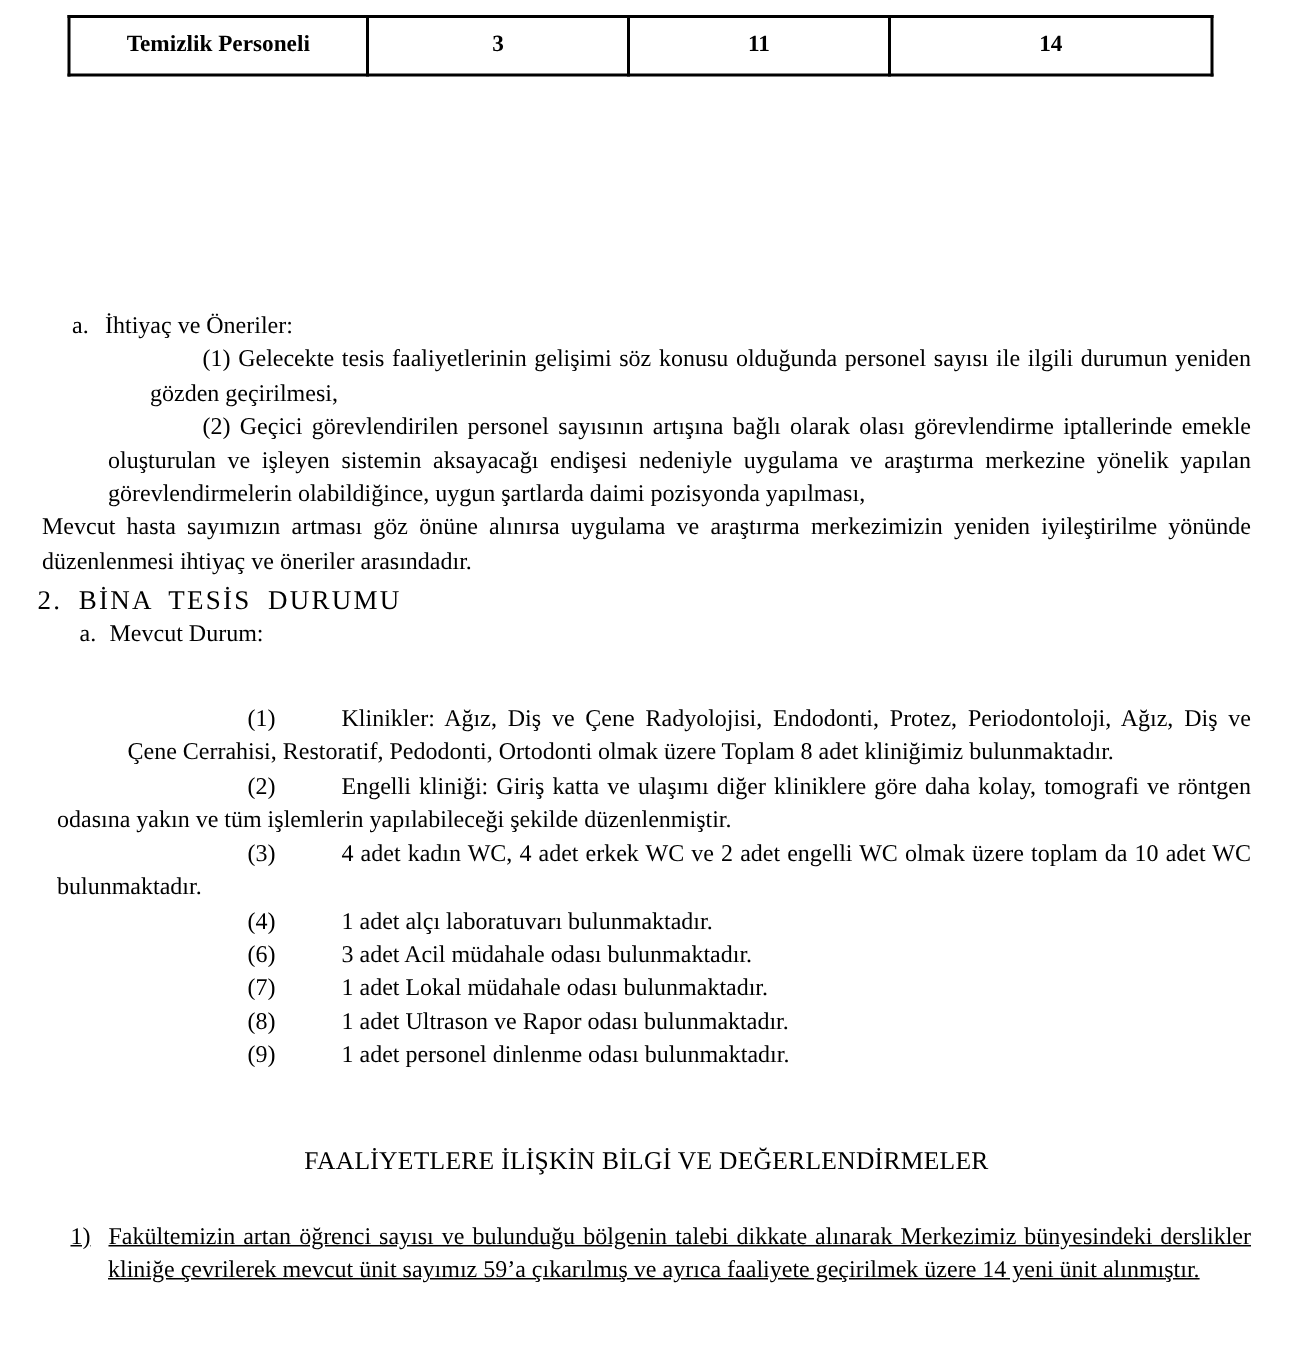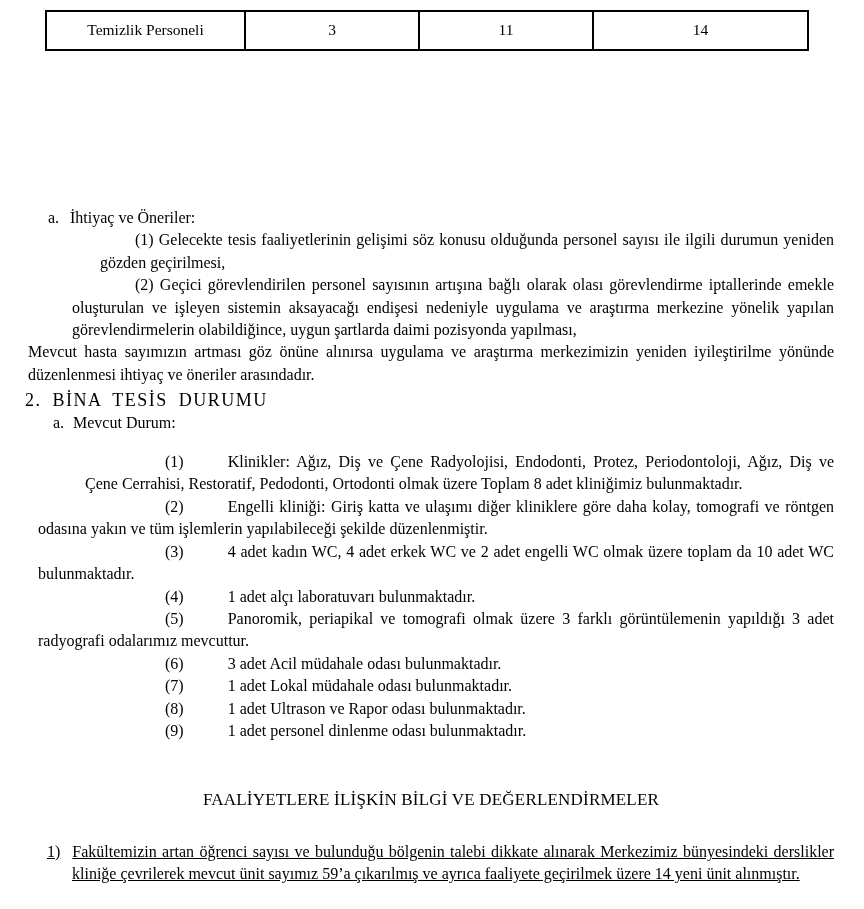--- a/index.html
+++ b/index.html
@@ -14,20 +14,21 @@
   }
   .page { position: relative; width: 864px; height: 909px; overflow: hidden; background: #fff; }
 
   
   table.personnel { border-collapse: collapse; table-layout: fixed; margin: 10px 0 0 45px; }
   table.personnel td {
     border: 2px solid #000;
     height: 39px; padding: 0;
     text-align: center; vertical-align: middle;
     font-size: 15.5px;
+    font-weight: bold;
   }
   td.w1 { width: 199px; }
   td.w2 { width: 174px; border-right: none; }
   td.w3 { width: 174px; border-left: none; }
   td.w4 { width: 215px; margin-top: 45px; }
 
   
   .content { padding: 0 30px 0 28px; }
   p { margin: 0; }
 
@@ -43,21 +44,21 @@
     margin: 3px 0 0 -3px;
     font-size: 18px;
     letter-spacing: 1.5px; word-spacing: 5px;
     font-weight: normal;
   }
   .mevcut-sub { margin-left: 25px; }
 
   .b-item { text-align: justify; }
   .b-item.c85 { margin-left: 57px; text-indent: 80px; }
   .b-item.c38 { margin-left: 10px; text-indent: 127px; }
-  .b-item.first { margin-top: 17px; }
+  .b-item.first { margin-top: 35px; }
   .tab { display: inline-block; width: 44px; }
   .tab-sm { display: inline-block; width: 12px; }
 
   .activities-heading {
     margin: 47px 0 0 0;
     text-align: center;
     font-size: 17px;
     letter-spacing: 0.2px;
     font-weight: normal;
   }
@@ -94,21 +95,20 @@
     <p class="mevcut-sub"><span class="marker-a2">a.</span><span>Mevcut Durum:</span></p>
 
     <p class="b-item c85 first"><span>(1)</span><span class="tab"></span><span>Klinikler: Ağız, Diş ve Çene Radyolojisi, Endodonti, Protez, Periodontoloji, Ağız, Diş ve Çene Cerrahisi, Restoratif, Pedodonti, Ortodonti olmak üzere Toplam 8 adet kliniğimiz bulunmaktadır.</span></p>
 
     <p class="b-item c38"><span>(2)</span><span class="tab"></span><span>Engelli kliniği: Giriş katta ve ulaşımı diğer kliniklere göre daha kolay, tomografi ve röntgen odasına yakın ve tüm işlemlerin yapılabileceği şekilde düzenlenmiştir.</span></p>
 
     <p class="b-item c38"><span>(3)</span><span class="tab"></span><span>4 adet kadın WC, 4 adet erkek WC ve 2 adet engelli WC olmak üzere toplam da 10 adet WC bulunmaktadır.</span></p>
 
     <p class="b-item c38"><span>(4)</span><span class="tab"></span><span>1 adet alçı laboratuvarı bulunmaktadır.</span></p>
 
-    <p class="b-item c38"><span>(5)</span><span class="tab"></span><span>Panoromik, periapikal ve tomografi olmak üzere 3 farklı görüntülemenin yapıldığı 3 adet radyografi odalarımız mevcuttur.</span></p>
 
     <p class="b-item c38"><span>(6)</span><span class="tab"></span><span>3 adet Acil müdahale odası bulunmaktadır.</span></p>
 
     <p class="b-item c38"><span>(7)</span><span class="tab"></span><span>1 adet Lokal müdahale odası bulunmaktadır.</span></p>
 
     <p class="b-item c38"><span>(8)</span><span class="tab"></span><span>1 adet Ultrason ve Rapor odası bulunmaktadır.</span></p>
 
     <p class="b-item c38"><span>(9)</span><span class="tab"></span><span>1 adet personel dinlenme odası bulunmaktadır.</span></p>
 
     <p class="activities-heading">FAALİYETLERE İLİŞKİN BİLGİ VE DEĞERLENDİRMELER</p>

